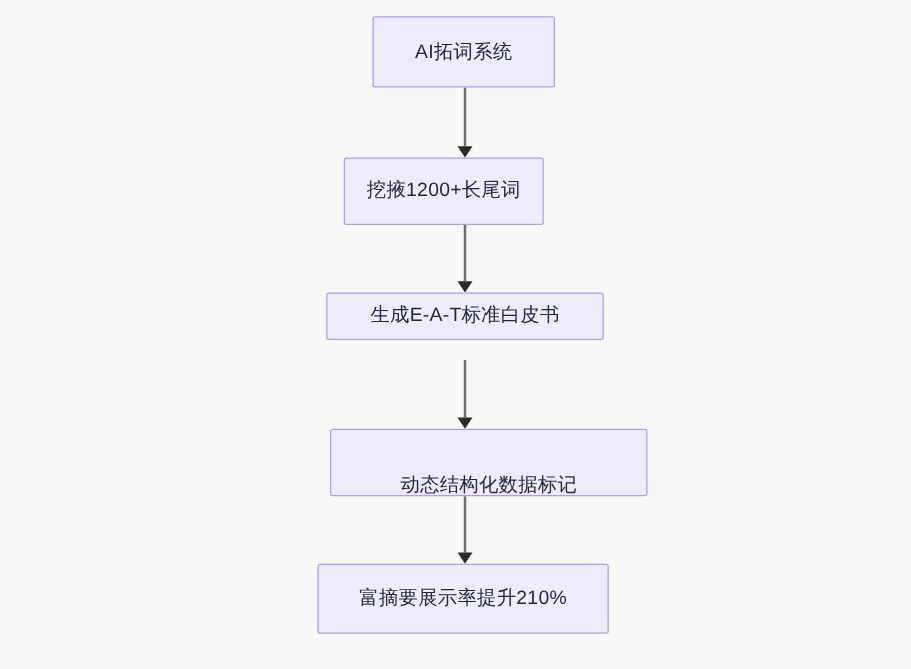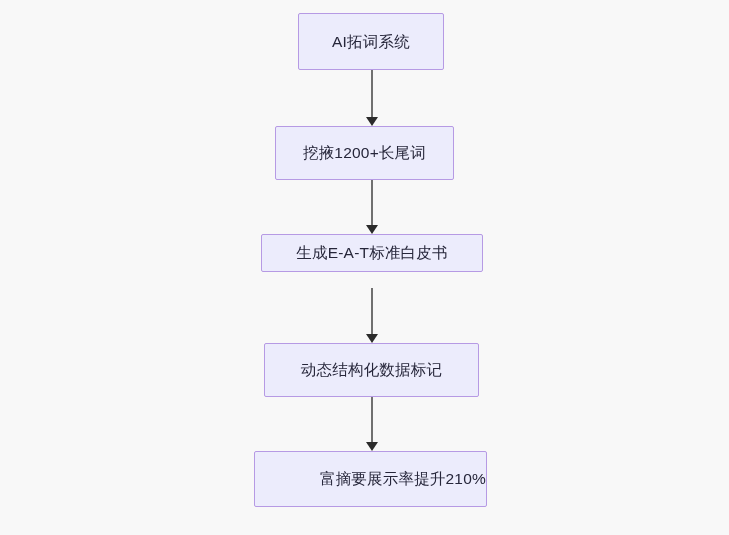--- a/index.html
+++ b/index.html
@@ -83,29 +83,29 @@
 
   <div class="edge" style="left:360px; top:397px; height:54px;">
     <div class="edge-line" style="height:45px;"></div>
     <div class="edge-arrow"></div>
   </div>
 
   <div class="node" style="left:298px; top:13px; width:146px; height:57px;">
     <span class="node-label">AI拓词系统</span>
   </div>
 
-  <div class="node" style="left:275px; top:126px; width:179px; height:54px;">
+  <div class="node" style="left:275px; top:126px; width:160px; height:54px;">
     <span class="node-label">挖掖1200+长尾词</span>
   </div>
 
   <div class="node" style="left:261px; top:234px; width:222px; height:38px;">
     <span class="node-label">生成E-A-T标准白皮书</span>
   </div>
 
-  <div class="node" style="left:264px; top:343px; width:215px; height:54px;">
+  <div class="node" style="left:264px; top:343px; width:254px; height:54px;align-items:flex-end;">
     <span class="node-label">动态结构化数据标记</span>
   </div>
 
-  <div class="node" style="left:254px; top:451px; width:233px; height:56px;justify-content:flex-end;">
+  <div class="node" style="left:254px; top:451px; width:233px; height:56px;">
     <span class="node-label">富摘要展示率提升210%</span>
   </div>
 
 </div>
 
 </body></html>

